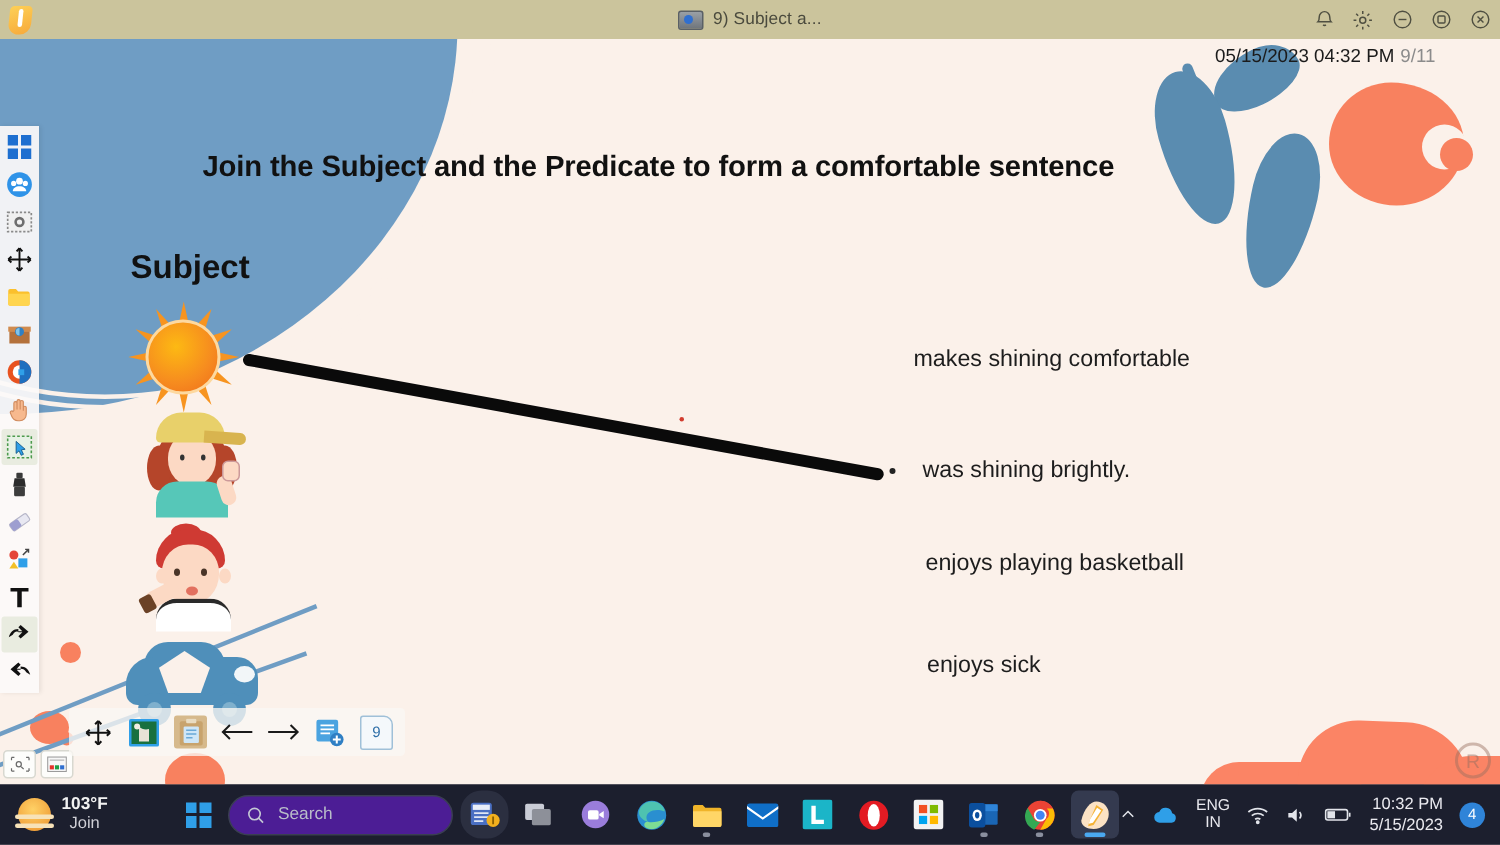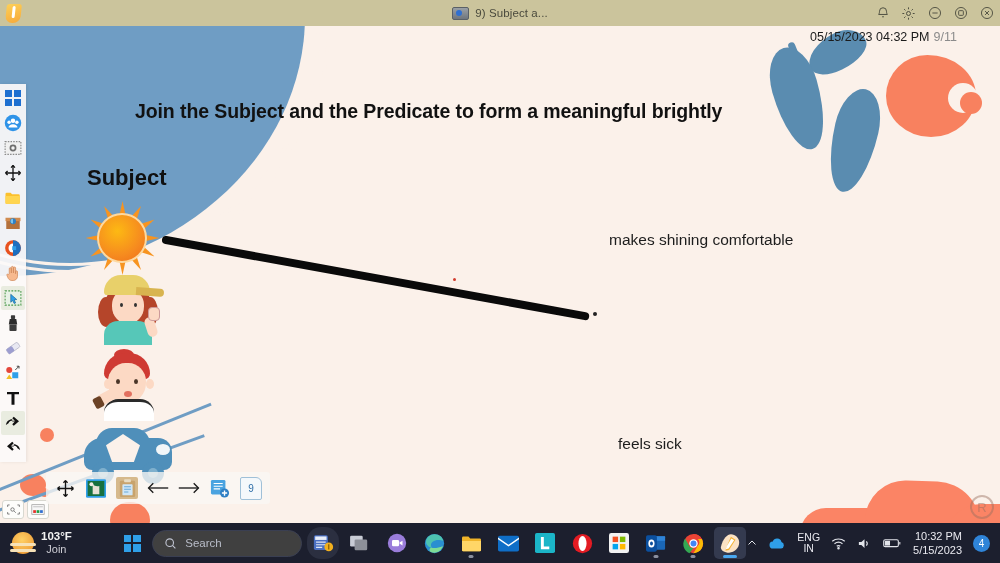--- a/index.html
+++ b/index.html
@@ -297,21 +297,21 @@
   .wx-temp { font-size: 11.5px; color: #f2f2f2; font-weight: bold; }
   .wx-cond { font-size: 11px; color: #cfcfd6; }
 
   .tb-center-group {
     display: flex; align-items: center; gap: 5px;
   }
   .start-btn { width: 30px; height: 30px; display: flex; align-items:center; justify-content:center; }
   .win-logo { width: 17px; height: 17px; display:grid; grid-template-columns:1fr 1fr; grid-template-rows:1fr 1fr; gap:2px; }
   .win-logo i { background: #2f9fe8; display:block; }
   .search-box {
-    width: 150px; height: 27px; background: #404040; border-radius: 14px;
+    width: 150px; height: 27px; background: #4c1d95; border-radius: 14px;
     display: flex; align-items: center; gap: 8px; padding: 0 11px;
     border: 1px solid #3a3f52;
   }
   .search-box span { font-size: 11.5px; color: #b9bdc9; }
   .tb-app {
     width: 32px; height: 32px; display: flex; align-items: center; justify-content: center;
     position: relative; border-radius: 5px;
   }
   .tb-app.active { background: #343a4f; }
   .tb-app.pinned-bg { background: #2b2f40; border-radius: 14px; }
@@ -402,21 +402,21 @@
 
     <div class="deco mount m1"></div>
     <div class="deco mount m2"></div>
     <div class="deco mount m3"></div>
     <div class="deco watermark">R</div>
 
     <div class="date-stamp">
       <span>05/15/2023  04:32 PM</span><span class="pg">9/11</span>
     </div>
 
-    <div class="slide-title">Join the Subject and the Predicate to form a meaningful brightly</div>
+    <div class="slide-title">Join the Subject and the Predicate to form a comfortable sentence</div>
 
     <div class="col-head head-subject">Subject</div>
 
     <div class="subject-img sun-wrap">
       <div class="ray" style="transform:rotate(0deg)"></div>
       <div class="ray" style="transform:rotate(30deg)"></div>
       <div class="ray" style="transform:rotate(60deg)"></div>
       <div class="ray" style="transform:rotate(90deg)"></div>
       <div class="ray" style="transform:rotate(120deg)"></div>
       <div class="ray" style="transform:rotate(150deg)"></div>
@@ -461,21 +461,23 @@
       <div class="car-roof"></div>
       <div class="car-body"></div>
       <div class="car-win"></div>
       <div class="car-headlight"></div>
       <div class="wheel w-left"></div>
       <div class="wheel w-right"></div>
     </div>
 
     <div class="predicate-item p0">makes shining comfortable</div>
     <div class="bullet-dot"></div>
-    <div class="predicate-item p3">feels sick</div>
+    <div class="predicate-item p1">was shining brightly.</div>
+    <div class="predicate-item p2">enjoys playing basketball</div>
+    <div class="predicate-item p3">enjoys sick</div>
 
     <div class="ink-line"></div>
     <div class="red-dot"></div>
   </div>
 
   <div class="toolbar-left">
 
     <div class="tool">
       <svg width="16" height="16" viewBox="0 0 16 16">
           <rect x="0" y="0" width="7" height="7" fill="#1e6fd0"></rect>

